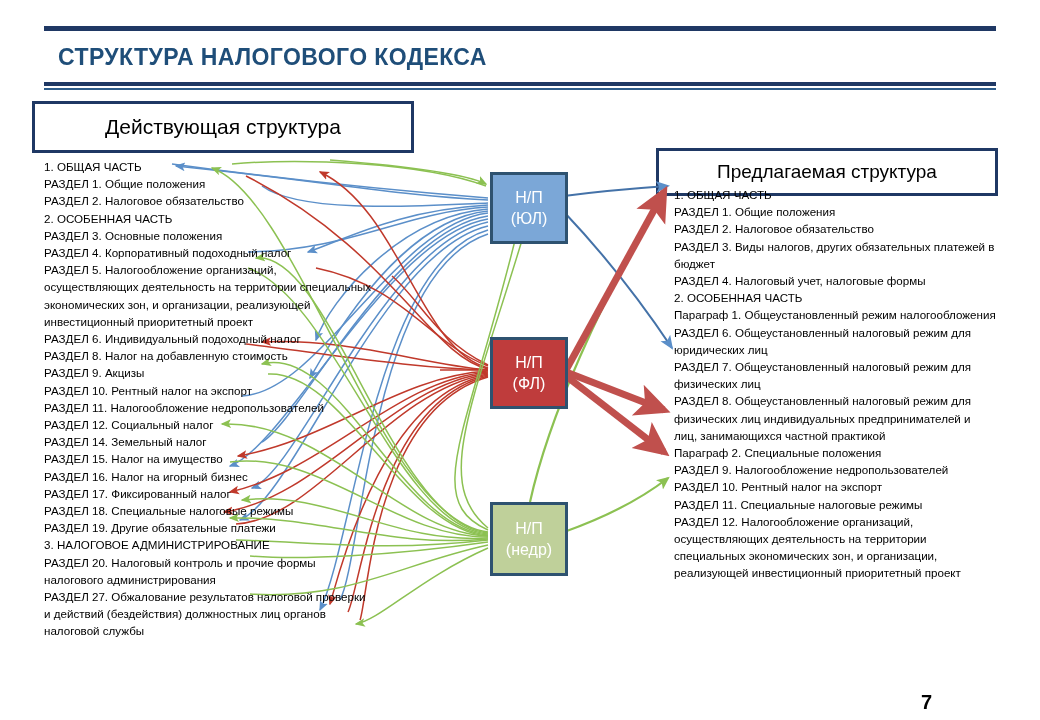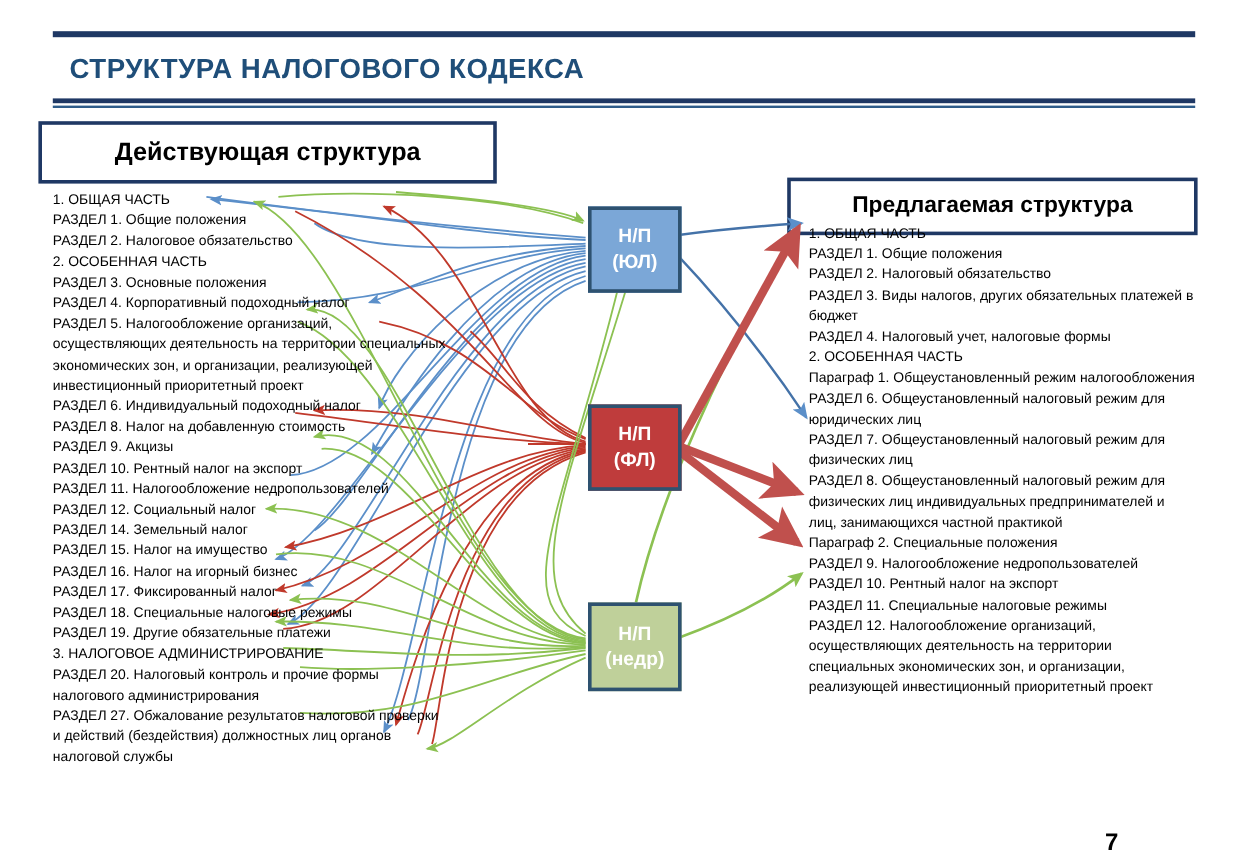--- a/index.html
+++ b/index.html
@@ -29,21 +29,21 @@
   .rule-mid-2{
     position:absolute;left:44px;top:88px;width:952px;height:2px;background:#2e5c8a;
   }
 
   
   .hdrbox{
     position:absolute;
     border:3px solid #1f3864;
     background:#ffffff;
     display:flex;align-items:center;justify-content:center;
-    font-weight:bold;color:#000000;
+    font-weight:normal;color:#000000;
   }
   #hdr-left{left:32px;top:101px;width:376px;height:46px;font-size:21px;}
   #hdr-right{left:656px;top:102px;width:336px;height:42px;font-size:19px;margin-top:46px;}
 
   
   .col{
     position:absolute;
     font-size:11.6px;
     line-height:17.2px;
     color:#000000;
@@ -52,21 +52,21 @@
   #col-right{left:674px;top:186px;width:322px;}
   .col .line{white-space:normal;}
   .col .line b{font-weight:normal;}
 
   
   .node{
     position:absolute;
     border:3px solid #2e5270;
     display:flex;flex-direction:column;
     align-items:center;justify-content:center;
-    color:#ffffff;font-weight:bold;font-size:16px;
+    color:#ffffff;font-weight:normal;font-size:16px;
     line-height:21px;
     text-align:center;
   }
   #node-ul{left:490px;top:172px;width:72px;height:66px;background:#7ba7d7;}
   #node-fl{left:490px;top:337px;width:72px;height:66px;background:#bf3c3c;}
   #node-ned{left:490px;top:502px;width:72px;height:68px;background:#bfd09a;}
 
   
   svg.wires{position:absolute;left:0;top:0;width:1040px;height:720px;pointer-events:none;}
 
@@ -208,21 +208,21 @@
       <div class="line"><b>РАЗДЕЛ 17.</b><span> Фиксированный налог</span></div>
       <div class="line"><b>РАЗДЕЛ 18.</b><span> Специальные налоговые режимы</span></div>
       <div class="line"><b>РАЗДЕЛ 19.</b><span> Другие  обязательные платежи</span></div>
       <div class="line"><b>3. НАЛОГОВОЕ АДМИНИСТРИРОВАНИЕ</b></div>
       <div class="line"><b>РАЗДЕЛ 20.</b><span> Налоговый контроль и прочие формы налогового администрирования</span></div>
       <div class="line"><b>РАЗДЕЛ 27.</b><span> Обжалование результатов налоговой проверки и действий (бездействия) должностных лиц органов налоговой службы</span></div>
     </div>
   <div class="col" id="col-right">
       <div class="line"><b>1. ОБЩАЯ ЧАСТЬ</b></div>
       <div class="line"><b>РАЗДЕЛ 1.</b><span> Общие положения</span></div>
-      <div class="line"><b>РАЗДЕЛ 2.</b><span> Налоговый обязательство</span></div>
+      <div class="line"><b>РАЗДЕЛ 2.</b><span> Налоговое обязательство</span></div>
       <div class="line"><b>РАЗДЕЛ 3.</b><span> Виды налогов, других обязательных платежей в бюджет</span></div>
       <div class="line"><b>РАЗДЕЛ 4.</b><span> Налоговый учет,  налоговые формы</span></div>
       <div class="line"><b>2. ОСОБЕННАЯ ЧАСТЬ</b></div>
       <div class="line"><b>Параграф 1. Общеустановленный режим налогообложения</b></div>
       <div class="line"><b>РАЗДЕЛ 6.</b><span> Общеустановленный налоговый режим для юридических лиц</span></div>
       <div class="line"><b>РАЗДЕЛ 7.</b><span> Общеустановленный налоговый режим для физических лиц</span></div>
       <div class="line"><b>РАЗДЕЛ 8.</b><span> Общеустановленный налоговый режим для физических лиц индивидуальных предпринимателей и лиц, занимающихся частной практикой</span></div>
       <div class="line"><b>Параграф 2. Специальные положения</b></div>
       <div class="line"><b>РАЗДЕЛ 9.</b><span> Налогообложение недропользователей</span></div>
       <div class="line"><b>РАЗДЕЛ 10.</b><span> Рентный налог на экспорт</span></div>

